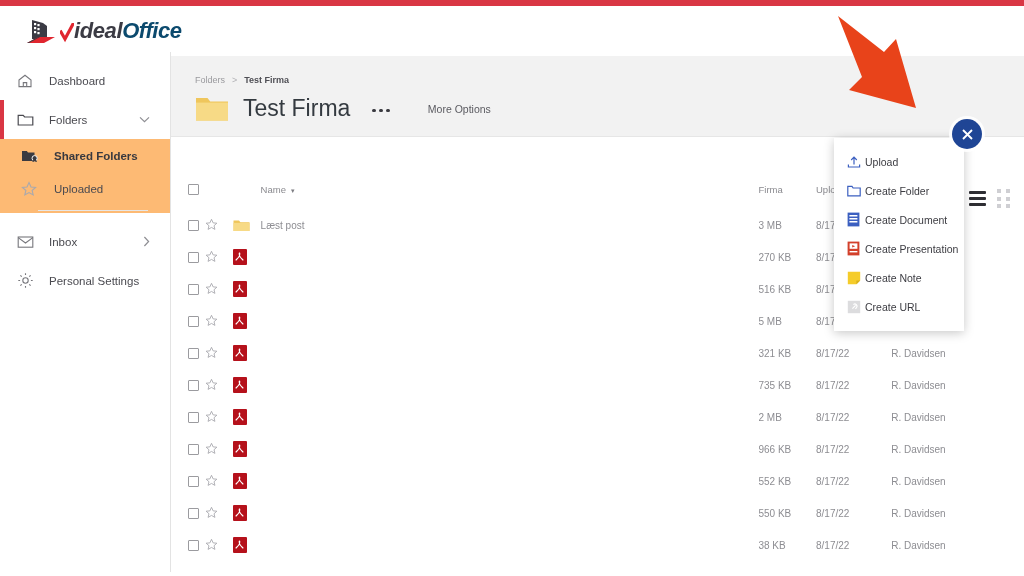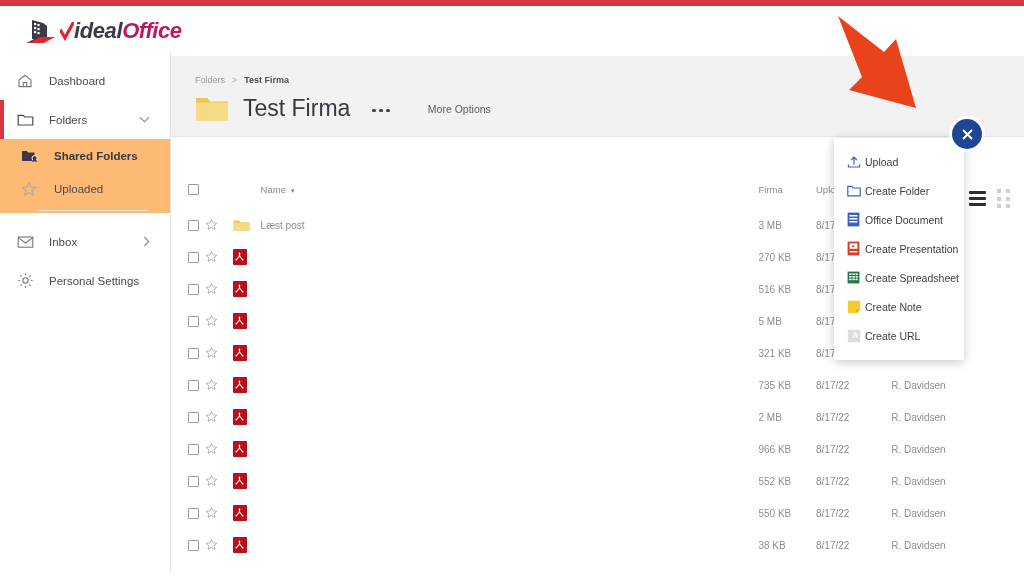--- a/index.html
+++ b/index.html
@@ -23,24 +23,24 @@
     background: #ffffff;
   }
   .logo-wrap {
     position: absolute; left: 26px; top: 11px;
     display: flex; align-items: center; gap: 5px;
   }
   .logo-mark { width: 30px; height: 28px; display:block; }
   .logo-text {
     font-size: 22px; font-weight: bold; font-style: italic;
     letter-spacing: -0.4px; line-height: 1; white-space: nowrap;
-    display: flex; align-items: center;
+    display: flex; align-items: flex-end;
   }
   .logo-dark { color: #3b3b44; }
-  .logo-red  { color: #be185d; }
+  .logo-red  { color: #0c4a6e; }
   .logo-check { position: relative; width: 13px; height: 20px; display:inline-block; }
   .logo-check svg { position:absolute; left:-1px; top:1px; }
 
   
   .sidebar {
     position: absolute; top: 52px; left: 0; width: 171px; height: 520px;
     background: #ffffff;
     border-right: 1px solid #e3e3e3;
   }
   .nav-item {
@@ -603,54 +603,35 @@
         <span class="dd-ico">
           <svg width="13" height="15" viewBox="0 0 13 15">
             <rect x="0.6" y="0.6" width="11.8" height="13.8" fill="#3b5fc0"></rect>
             <g fill="#ffffff">
               <rect x="2.4" y="3" width="8" height="1.5"></rect>
               <rect x="2.4" y="6" width="8" height="1.5"></rect>
               <rect x="2.4" y="9" width="8" height="1.5"></rect>
             </g>
           </svg>
         </span>
-        <span class="dd-label">Office Document</span>
+        <span class="dd-label">Create Document</span>
       </div>
       <div class="dd-item">
         <span class="dd-ico">
           <svg width="13" height="15" viewBox="0 0 13 15">
             <rect x="0.6" y="0.6" width="11.8" height="13.8" fill="#d3402b"></rect>
             <rect x="2.6" y="2.4" width="7.8" height="5.4" fill="#ffffff"></rect>
             <path d="M5.2 4 L8.2 5.2 L5.2 6.4 Z" fill="#d3402b"></path>
             <rect x="2.6" y="10" width="7.8" height="1.4" fill="#ffffff"></rect>
           </svg>
         </span>
         <span class="dd-label">Create Presentation</span>
       </div>
       <div class="dd-item">
         <span class="dd-ico">
-          <svg width="13" height="13" viewBox="0 0 13 13">
-            <rect x="0.6" y="0.6" width="11.8" height="11.8" fill="#1e7a45"></rect>
-            <g fill="#ffffff">
-              <rect x="2.2" y="2.4" width="2.4" height="1.6"></rect>
-              <rect x="5.4" y="2.4" width="2.4" height="1.6"></rect>
-              <rect x="8.6" y="2.4" width="2.2" height="1.6"></rect>
-              <rect x="2.2" y="5" width="2.4" height="1.6"></rect>
-              <rect x="5.4" y="5" width="2.4" height="1.6"></rect>
-              <rect x="8.6" y="5" width="2.2" height="1.6"></rect>
-              <rect x="2.2" y="7.6" width="2.4" height="1.6"></rect>
-              <rect x="5.4" y="7.6" width="2.4" height="1.6"></rect>
-              <rect x="8.6" y="7.6" width="2.2" height="1.6"></rect>
-            </g>
-          </svg>
-        </span>
-        <span class="dd-label">Create Spreadsheet</span>
-      </div>
-      <div class="dd-item">
-        <span class="dd-ico">
           <svg width="14" height="14" viewBox="0 0 14 14">
             <path d="M0.8 0.8 H13.2 V9.6 L9.4 13.2 H0.8 Z" fill="#f5cc2a"></path>
             <path d="M13.2 9.6 L9.4 9.6 L9.4 13.2 Z" fill="#d8b01e"></path>
           </svg>
         </span>
         <span class="dd-label">Create Note</span>
       </div>
       <div class="dd-item">
         <span class="dd-ico">
           <svg width="14" height="14" viewBox="0 0 14 14">

